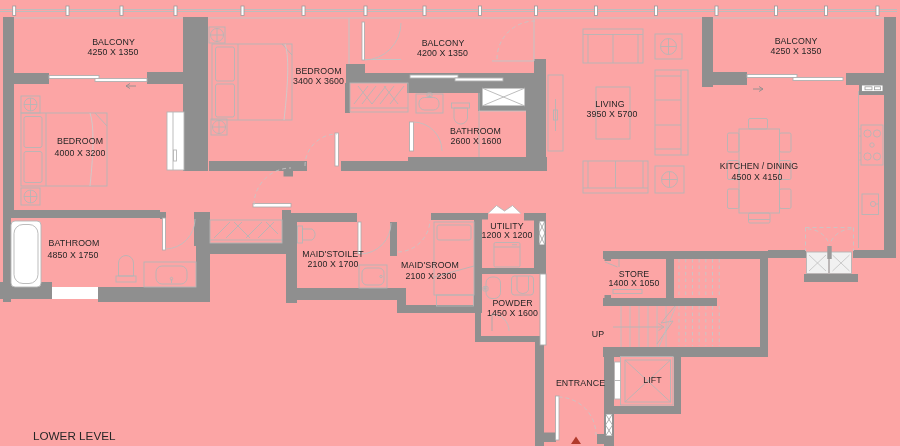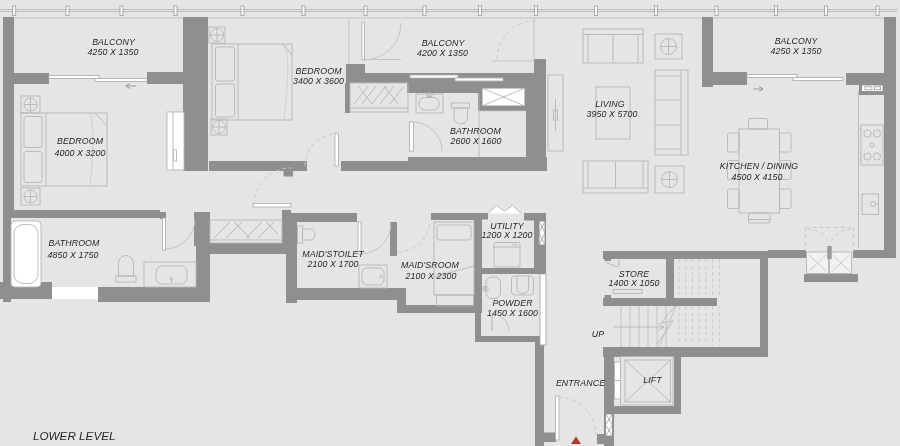--- a/index.html
+++ b/index.html
@@ -1,16 +1,16 @@
 <!DOCTYPE html>
 <html><head>
 <meta charset="utf-8">
 <style>
   html,body{margin:0;padding:0;background:#ffffff;}
-  .wrap{position:relative;width:900px;height:446px;overflow:hidden;background:#e5e5e5;font-style:italic;}
+  .wrap{position:relative;width:900px;height:446px;overflow:hidden;background:#fca5a5;}
   svg{position:absolute;left:0;top:0;}
   text{font-family:"Liberation Sans",sans-serif;fill:#262626;}
   .lbl{font-size:8.8px;letter-spacing:0.1px;}
   .big{font-size:11.7px;}
 </style>
 </head>
 <body>
 <div class="wrap">
 <svg width="900" height="446" viewBox="0 0 900 446" fill="none" stroke-linecap="butt">
 <defs>

